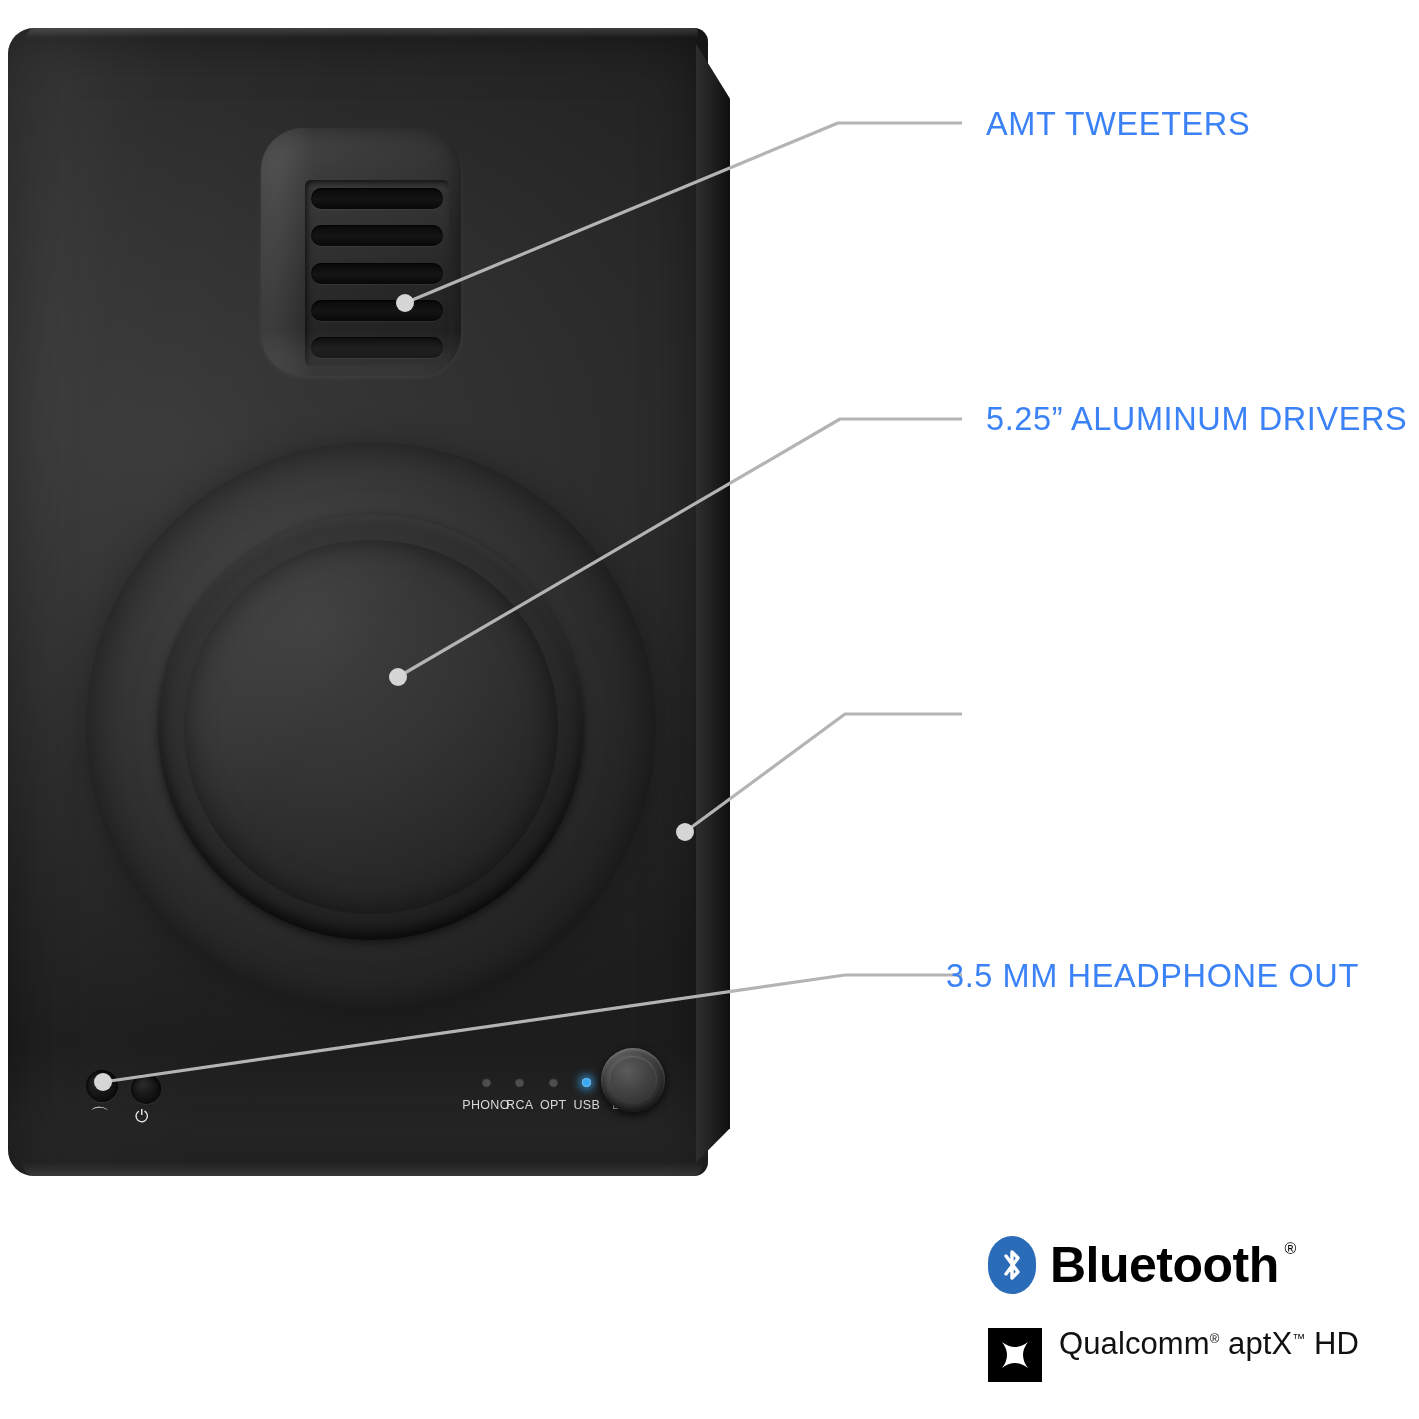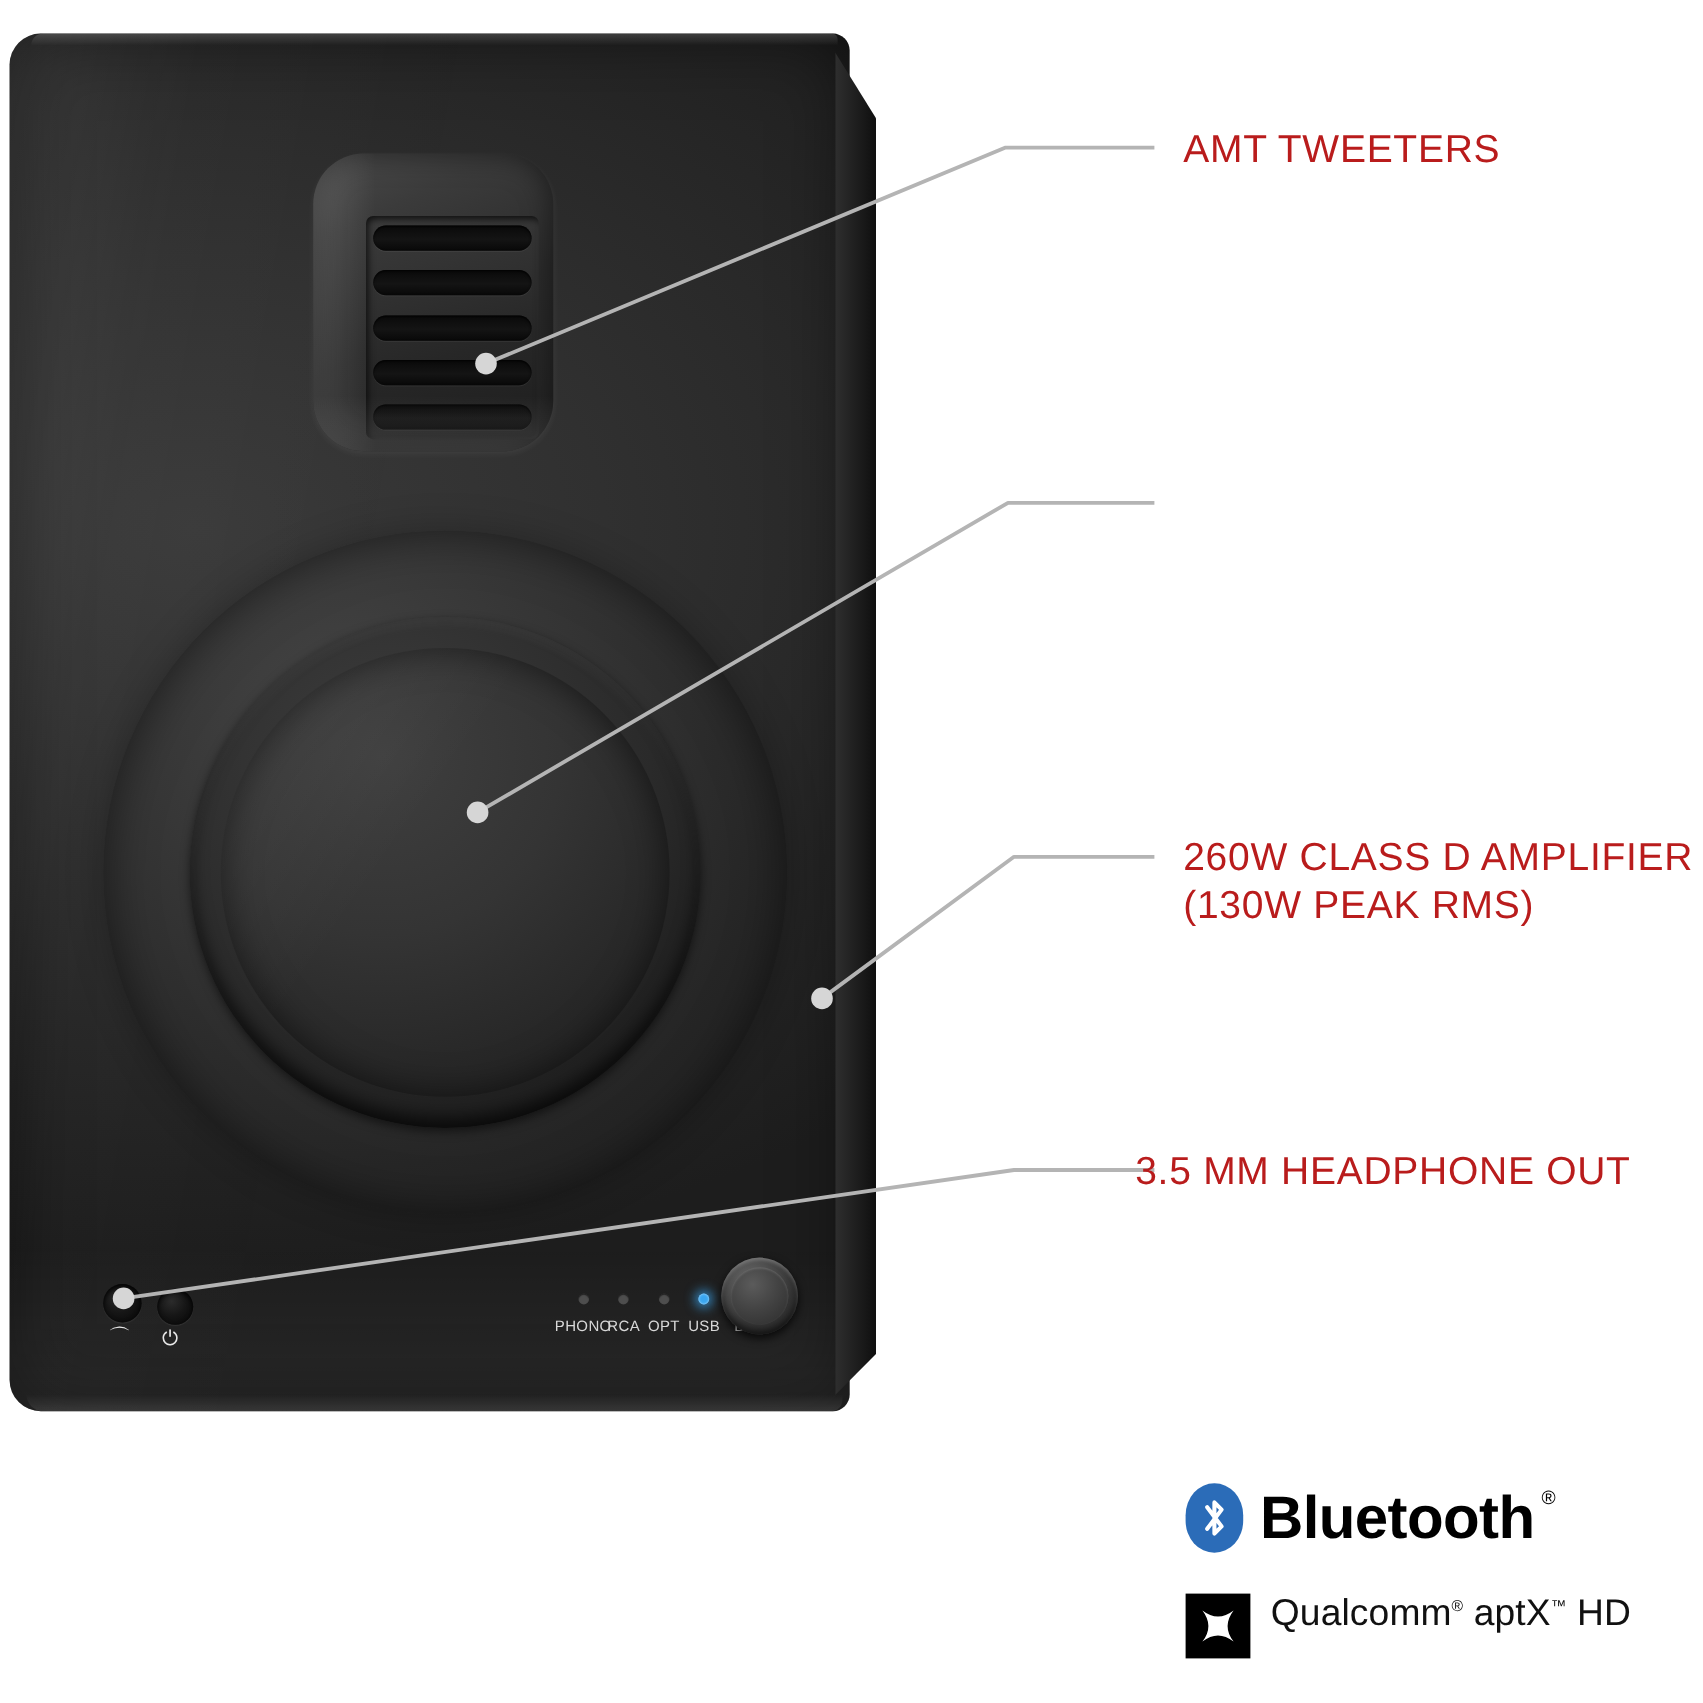--- a/index.html
+++ b/index.html
@@ -256,21 +256,21 @@
   #leaders {
     position: absolute;
     left: 0; top: 0;
     width: 1419px; height: 1419px;
     pointer-events: none;
   }
 
   
   .callout-label {
     position: absolute;
-    color: #b91c1c;
+    color: #3b82f6;
     font-family: "Liberation Sans", sans-serif;
     font-size: 32.5px;
     font-weight: 400;
     letter-spacing: 0.6px;
     line-height: 1.22;
     white-space: pre-line;
   }
   #label-tweeters  { left: 986px; top: 105px; }
   #label-drivers   { left: 986px; top: 400px; }
   #label-amplifier { left: 986px; top: 695px; }
@@ -424,23 +424,22 @@
     </g>
 
     <g>
       <polyline points="103,1082 845,975 962,975" fill="none" stroke="#b4b4b4" stroke-width="3.2" stroke-linejoin="round"></polyline>
       <circle cx="103" cy="1082" r="9" fill="#d6d6d6"></circle>
     </g>
   </svg>
 
   <div class="callout-label" id="label-tweeters">AMT TWEETERS</div>
 
-
-  <div class="callout-label" id="label-amplifier">260W CLASS D AMPLIFIER
-(130W PEAK RMS)</div>
+  <div class="callout-label" id="label-drivers">5.25” ALUMINUM DRIVERS</div>
+
 
   <div class="callout-label" id="label-headphone">3.5 MM HEADPHONE OUT</div>
 
   <div id="logos">
 
     <div id="bluetooth-logo">
       <div id="bt-mark">
         <svg width="22" height="38" viewBox="0 0 22 38">
           <path d="M5 10 L17 26 L11 32 L11 6 L17 12 L5 28" fill="none" stroke="#ffffff" stroke-width="3.4" stroke-linecap="round" stroke-linejoin="round"></path>
         </svg>

